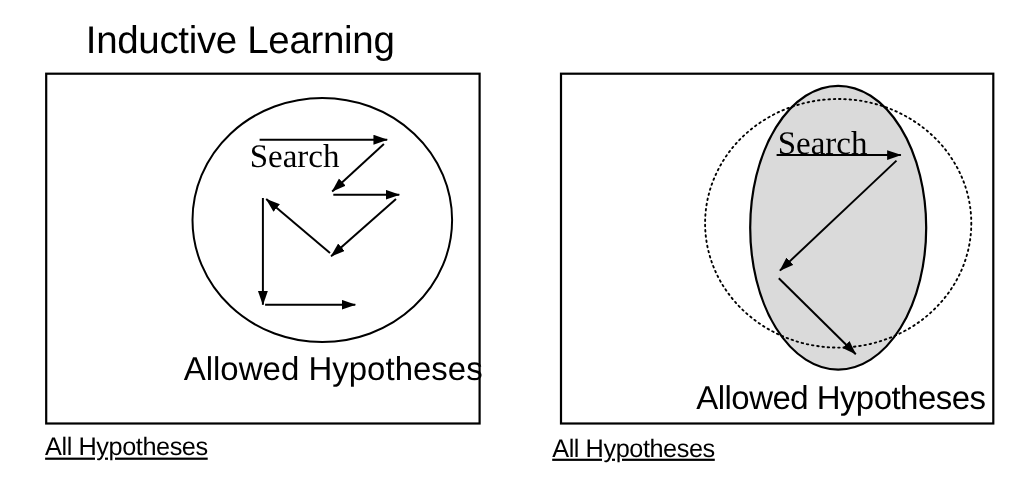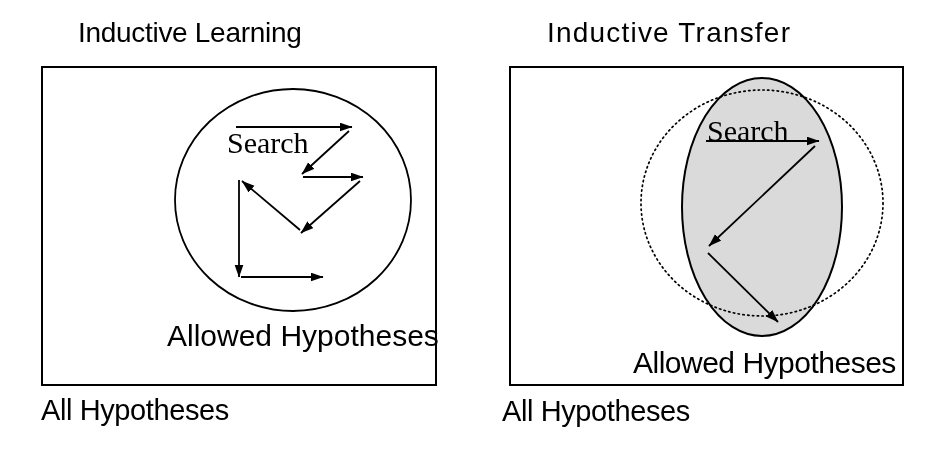--- a/index.html
+++ b/index.html
@@ -12,30 +12,30 @@
     color: #000000;
     overflow: hidden;
   }
   .canvas svg { position: absolute; left: 0; top: 0; }
   .label {
     position: absolute;
     white-space: nowrap;
     line-height: 1.2;
     color: #000000;
   }
-  .title { font-size: 28px; }
+  .title { font-size: 35px; }
   .title-left  { left: 78px;  top: 16px; letter-spacing: -0.3px; }
   .title-right { left: 547px; top: 16px; letter-spacing: 1.2px; }
   .search-label { font-size: 30px; font-family: Liberation Serif, serif; }
   .search-left  { left: 227px; top: 125px; }
   .search-right { left: 707px; top: 113px; }
   .allowed-label { font-size: 30px; }
   .allowed-left  { left: 167px; top: 318px; }
   .allowed-right { left: 633px; top: 345px; letter-spacing: -0.5px; }
-  .all-label { font-size: 29px; letter-spacing: -0.4px; }
+  .all-label { font-size: 23px; letter-spacing: -0.4px; text-decoration: underline; }
   .all-left  { left: 41px;  top: 393px; }
   .all-right { left: 502px; top: 394px; }
 </style>
 </head>
 <body>
 
 <div class="canvas">
 
   <svg width="936" height="452" viewBox="0 0 936 452">
     <defs>
@@ -64,21 +64,20 @@
       <ellipse cx="762" cy="203" rx="121" ry="113" fill="none" stroke="#000000" stroke-width="1.7" stroke-dasharray="1.4 3.4" stroke-linecap="round"></ellipse>
       <g>
           <line x1="706" y1="141" x2="819" y2="141" stroke="#000000" stroke-width="1.8" marker-end="url(#arrowhead)"></line>
           <line x1="815" y1="146" x2="709" y2="246" stroke="#000000" stroke-width="1.8" marker-end="url(#arrowhead)"></line>
           <line x1="708" y1="253" x2="778" y2="322" stroke="#000000" stroke-width="1.8" marker-end="url(#arrowhead)"></line>
         </g>
     </g>
   </svg>
 
   <div class="label title title-left">Inductive Learning</div>
-  <div class="label title title-right">Inductive Transfer</div>
 
   <div class="label search-label search-left">Search</div>
   <div class="label search-label search-right">Search</div>
 
   <div class="label allowed-label allowed-left">Allowed Hypotheses</div>
   <div class="label allowed-label allowed-right">Allowed Hypotheses</div>
 
   <div class="label all-label all-left">All Hypotheses</div>
   <div class="label all-label all-right">All Hypotheses</div>
 </div>

